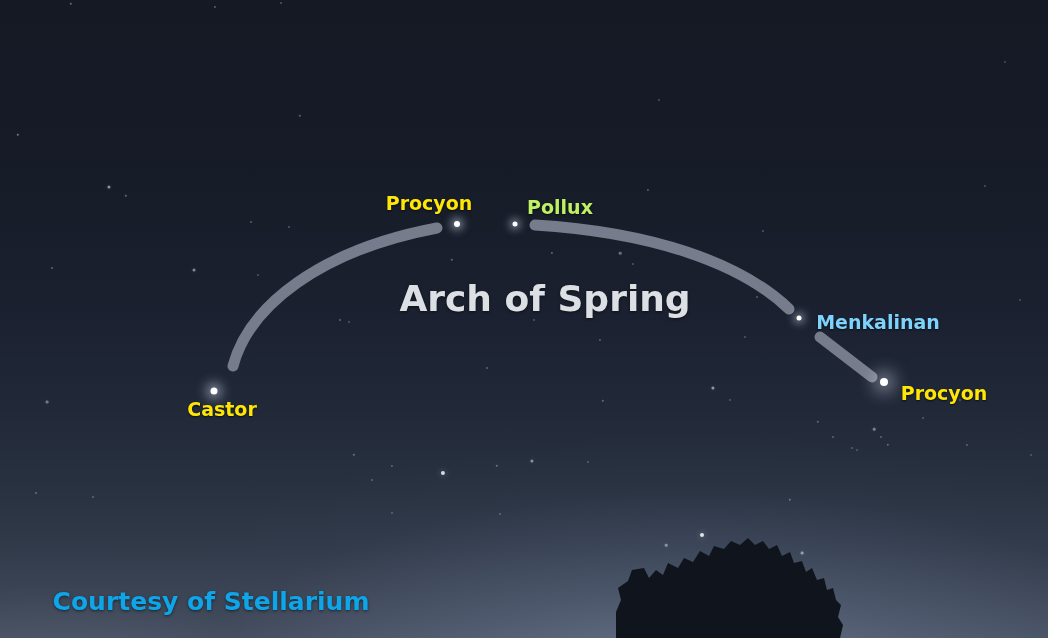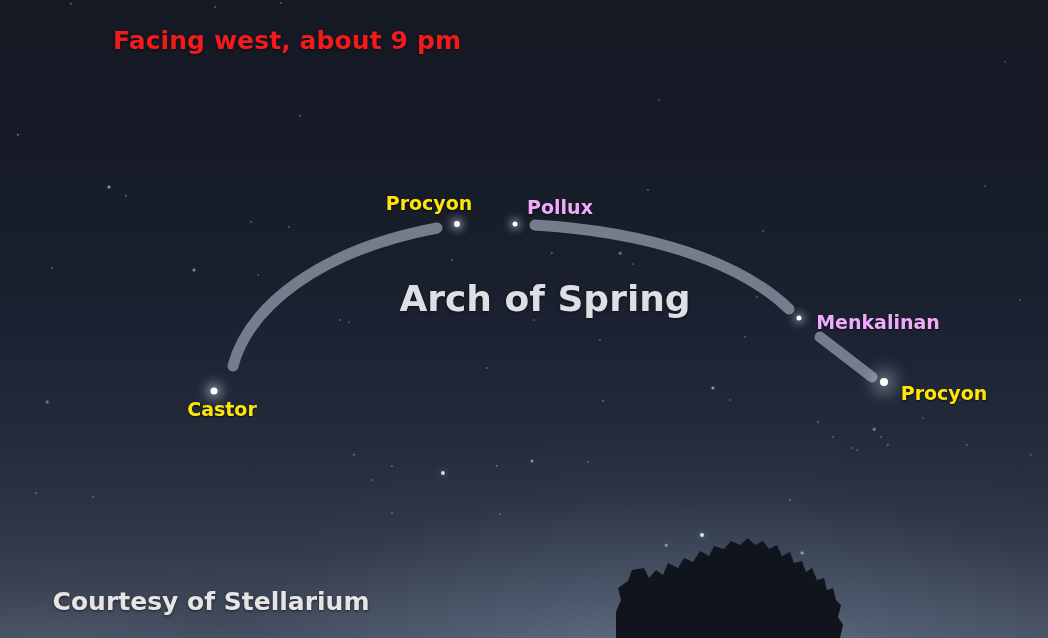--- a/index.html
+++ b/index.html
@@ -198,25 +198,24 @@
       <div class="named-star" style="left: 884px; top: 382px; width: 8px; height: 8px; box-shadow: rgba(225, 235, 255, 0.55) 0px 0px 17px 5.9px;"></div>
       <div class="named-star" style="left: 214px; top: 391px; width: 7px; height: 7px; box-shadow: rgba(225, 235, 255, 0.55) 0px 0px 12px 4.2px;"></div>
     </div>
 
   <svg id="tree" viewBox="0 0 1048 638">
       <path d="M 616 638 L 616 612 L 621 600 L 618 588 L 628 581 L 632 570 L 644 568 L 649 578 L 656 570 L 663 575 L 668 563 L 678 568 L 684 558 L 693 562 L 700 551 L 709 556 L 714 546 L 724 549 L 731 541 L 740 545 L 748 538 L 755 545 L 763 541 L 769 549 L 777 545 L 782 556 L 790 552 L 794 563 L 802 561 L 806 572 L 812 568 L 817 580 L 824 578 L 827 590 L 833 588 L 836 600 L 841 605 L 838 617 L 843 625 L 840 638 Z" fill="#10141c"></path>
     </svg>
 
   <div id="labels">
       <div class="label label-star" style="left: 429px; top: 203px; color: rgb(255, 230, 7);">Procyon</div>
-      <div class="label label-star" style="left: 560px; top: 207px; color: #f0abfc;">Pollux</div>
-      <div class="label label-star" style="left: 878px; top: 322px; color: #f0abfc;">Menkalinan</div>
+      <div class="label label-star" style="left: 560px; top: 207px; color: #bef264;">Pollux</div>
+      <div class="label label-star" style="left: 878px; top: 322px; color: #7dd3fc;">Menkalinan</div>
       <div class="label label-star" style="left: 944px; top: 393px; color: rgb(255, 230, 7);">Procyon</div>
       <div class="label label-star" style="left: 222px; top: 409px; color: rgb(255, 230, 7);">Castor</div>
     </div>
 
-  <div class="label label-title" id="title-label" style="left: 287px; top: 40px; color: rgb(242, 26, 26);">Facing west, about 9 pm</div>
 
   <div class="label label-arch" id="arch-label" style="left: 545px; top: 298px; color: rgb(220, 223, 228);">Arch of Spring</div>
 
-  <div class="label label-credit" id="credit-label" style="left: 211px; top: 601px; color: #e5e5e5;">Courtesy of Stellarium</div>
+  <div class="label label-credit" id="credit-label" style="left: 211px; top: 601px; color: #0ea5e9;">Courtesy of Stellarium</div>
 
 </div>
 
 </body></html>

